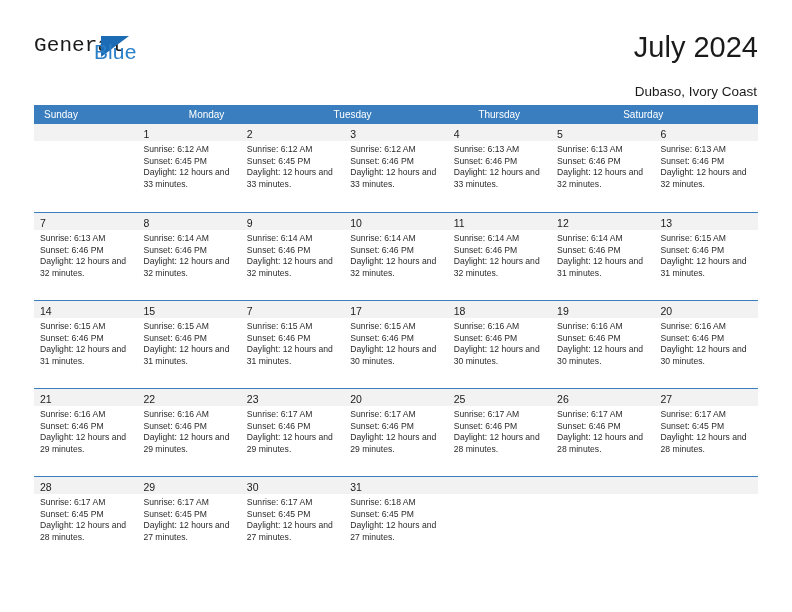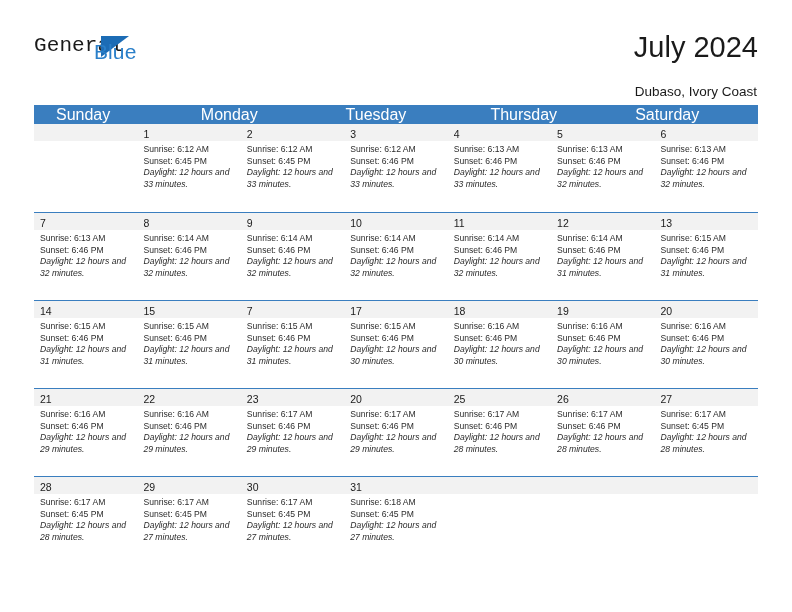--- a/index.html
+++ b/index.html
@@ -92,23 +92,23 @@
     width: 724px;
   }
   .weekdays {
     display: flex;
     background: #3a7ebf;
     height: 19px;
   }
   .weekday {
     flex: 1 1 0;
     color: #ffffff;
-    font-size: 16px;
+    font-size: 10px;
     line-height: 19px;
-    padding-left: 22px;
+    padding-left: 10px;
     box-sizing: border-box;
     white-space: nowrap;
   }
 
   .week {
     display: flex;
     border-top: 1.6px solid #3a7ebf;
     height: 88px;
     box-sizing: border-box;
   }
@@ -140,21 +140,20 @@
     padding: 3px 5px 0 6px;
     font-size: 8.6px;
     line-height: 11.6px;
     color: #2b2b2b;
   }
   .day-info div {
     white-space: nowrap;
   }
   .daylight-line {
     white-space: normal !important;
-    font-style: italic;
   }
 </style>
 </head>
 <body>
 
 <div class="page">
 
   <div class="header">
 
     <div class="brand">

